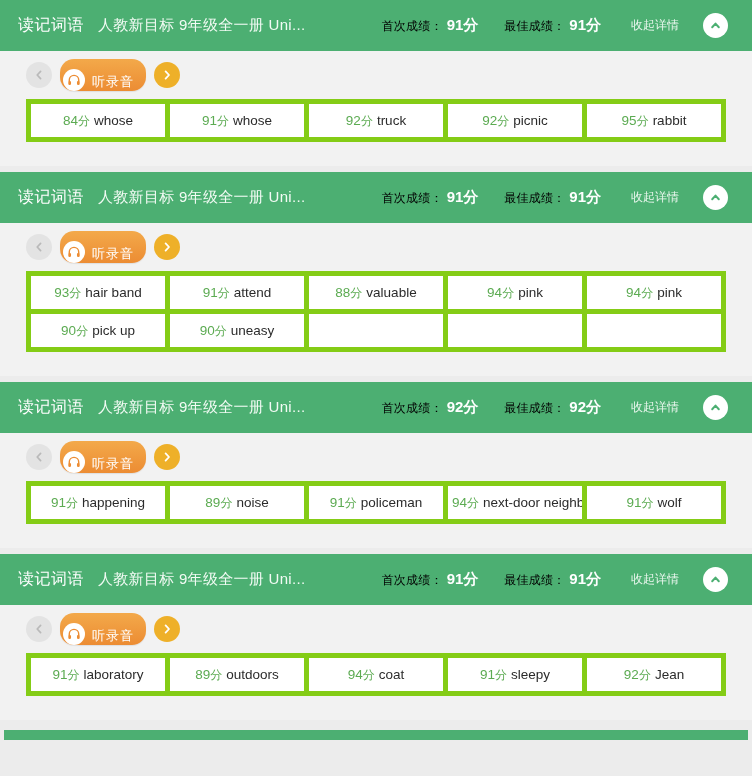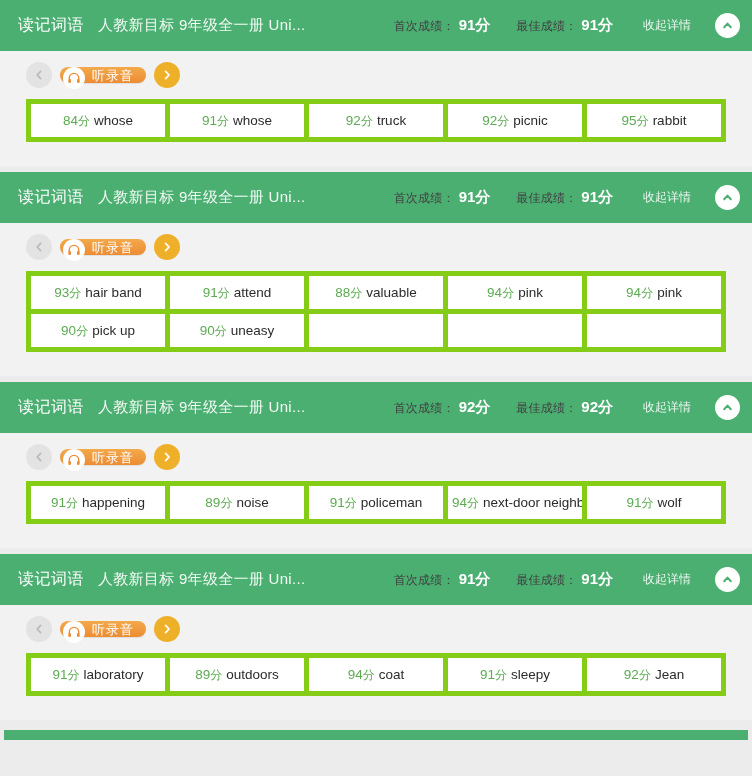--- a/index.html
+++ b/index.html
@@ -32,21 +32,21 @@
     height: 6px;
     background: #ececec;
   }
 
   
   .sec-header {
     background: #4caf72;
     height: 51px;
     display: flex;
     align-items: center;
-    padding: 0 12px 0 18px;
+    padding: 0 24px 0 18px;
     box-sizing: border-box;
     position: relative;
     color: #ffffff;
   }
   .sec-title-wrap {
     display: flex;
     align-items: baseline;
     flex: 0 0 auto;
     white-space: nowrap;
     overflow: hidden;
@@ -72,21 +72,21 @@
     align-items: center;
     white-space: nowrap;
   }
   .score-group {
     display: flex;
     align-items: baseline;
     margin-left: 26px;
   }
   .score-label {
     font-size: 12px;
-    color: #404040;
+    color: #000000;
     letter-spacing: .2px;
   }
   .score-value {
     font-size: 15px;
     font-weight: bold;
     color: #ffffff;
     margin-left: 4px;
   }
   .collapse-wrap {
     display: flex;
@@ -125,25 +125,25 @@
     display: flex;
     align-items: center;
     justify-content: center;
     flex: 0 0 auto;
   }
   .nav-arrow.prev { background: #e3e3e3; }
   .nav-arrow.next { background: #eeb029; }
   .nav-arrow svg { display: block; }
 
   .listen-btn {
-    height: 16px;
+    height: 32px;
     border-radius: 14px;
     background: linear-gradient(to bottom, #f3a94a, #ec8c33);
     display: flex;
-    align-items: flex-start;
+    align-items: flex-end;
     padding: 0 12px 0 3px;
     margin: 0 8px;
     flex: 0 0 auto;
     box-shadow: 0 1px 1px rgba(0,0,0,.08);
   }
   .headphone-circle {
     width: 22px;
     height: 22px;
     border-radius: 50%;
     background: #ffffff;

